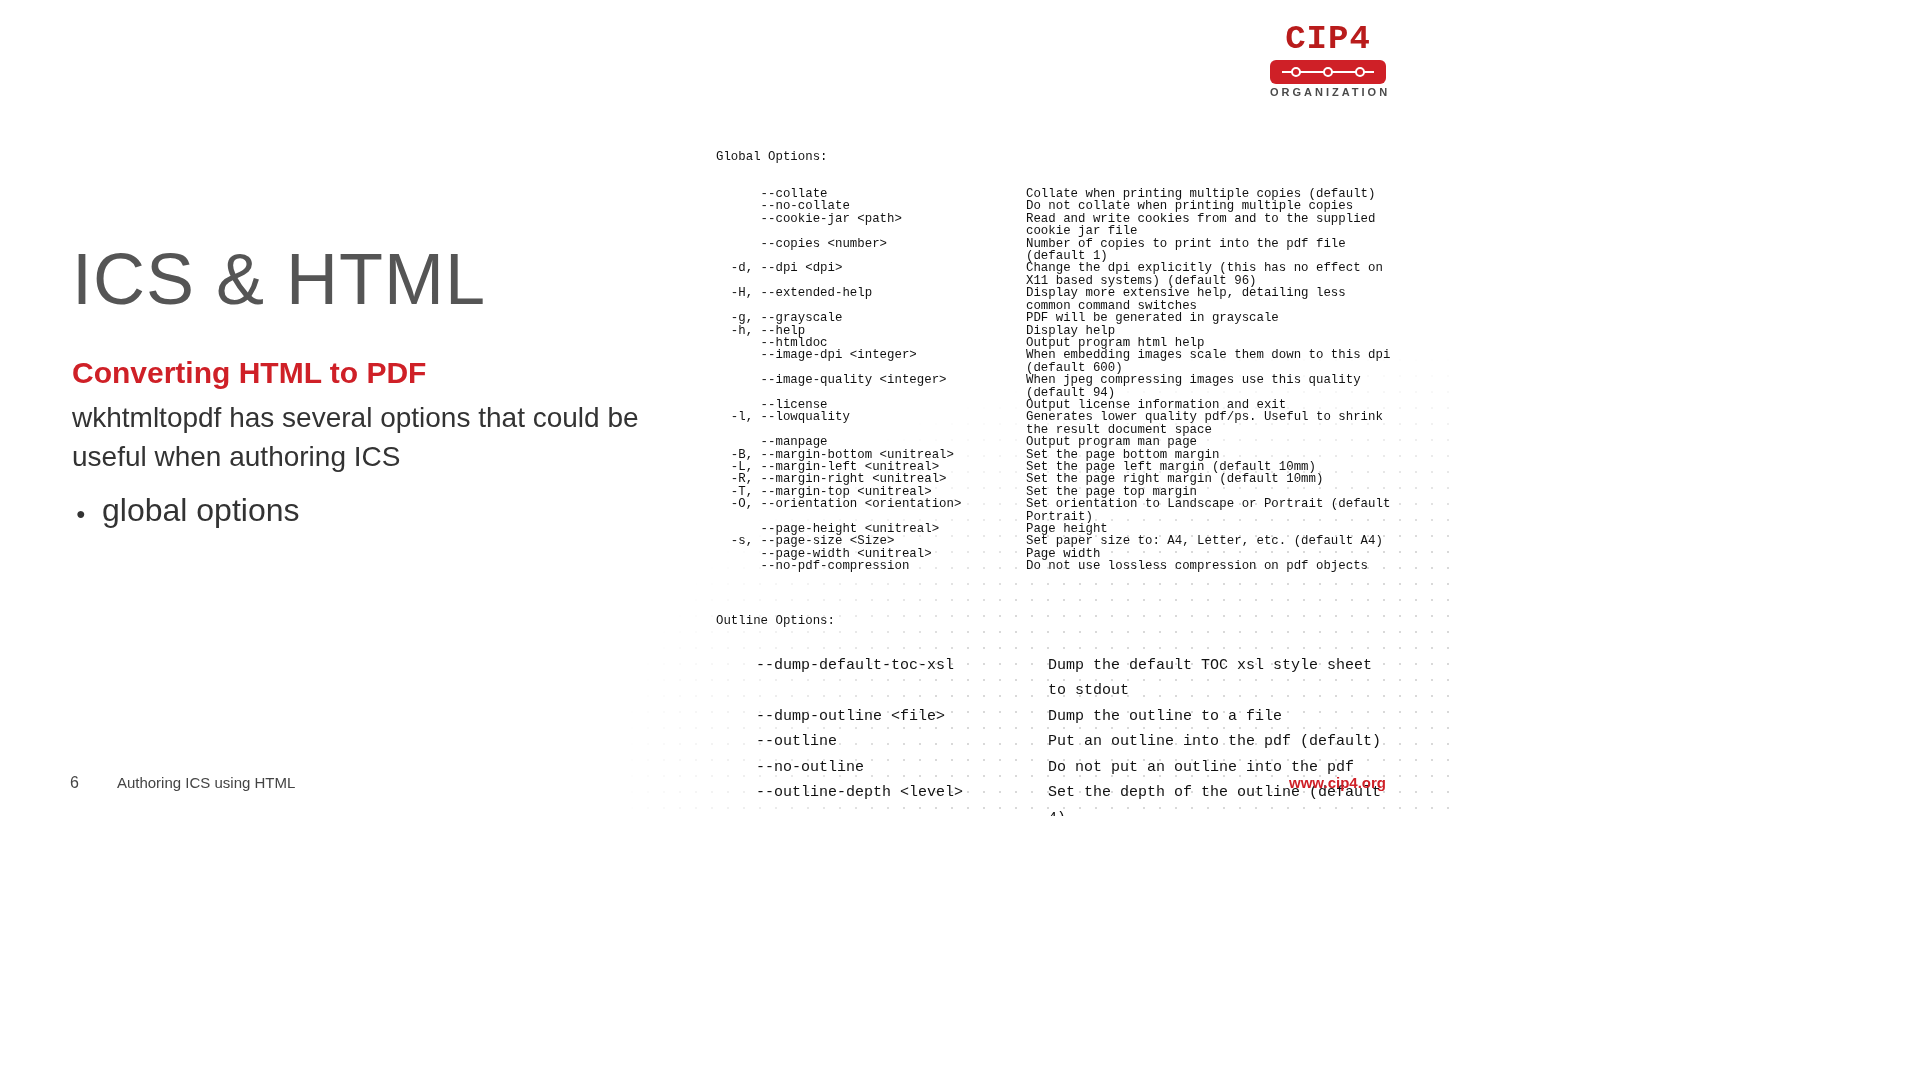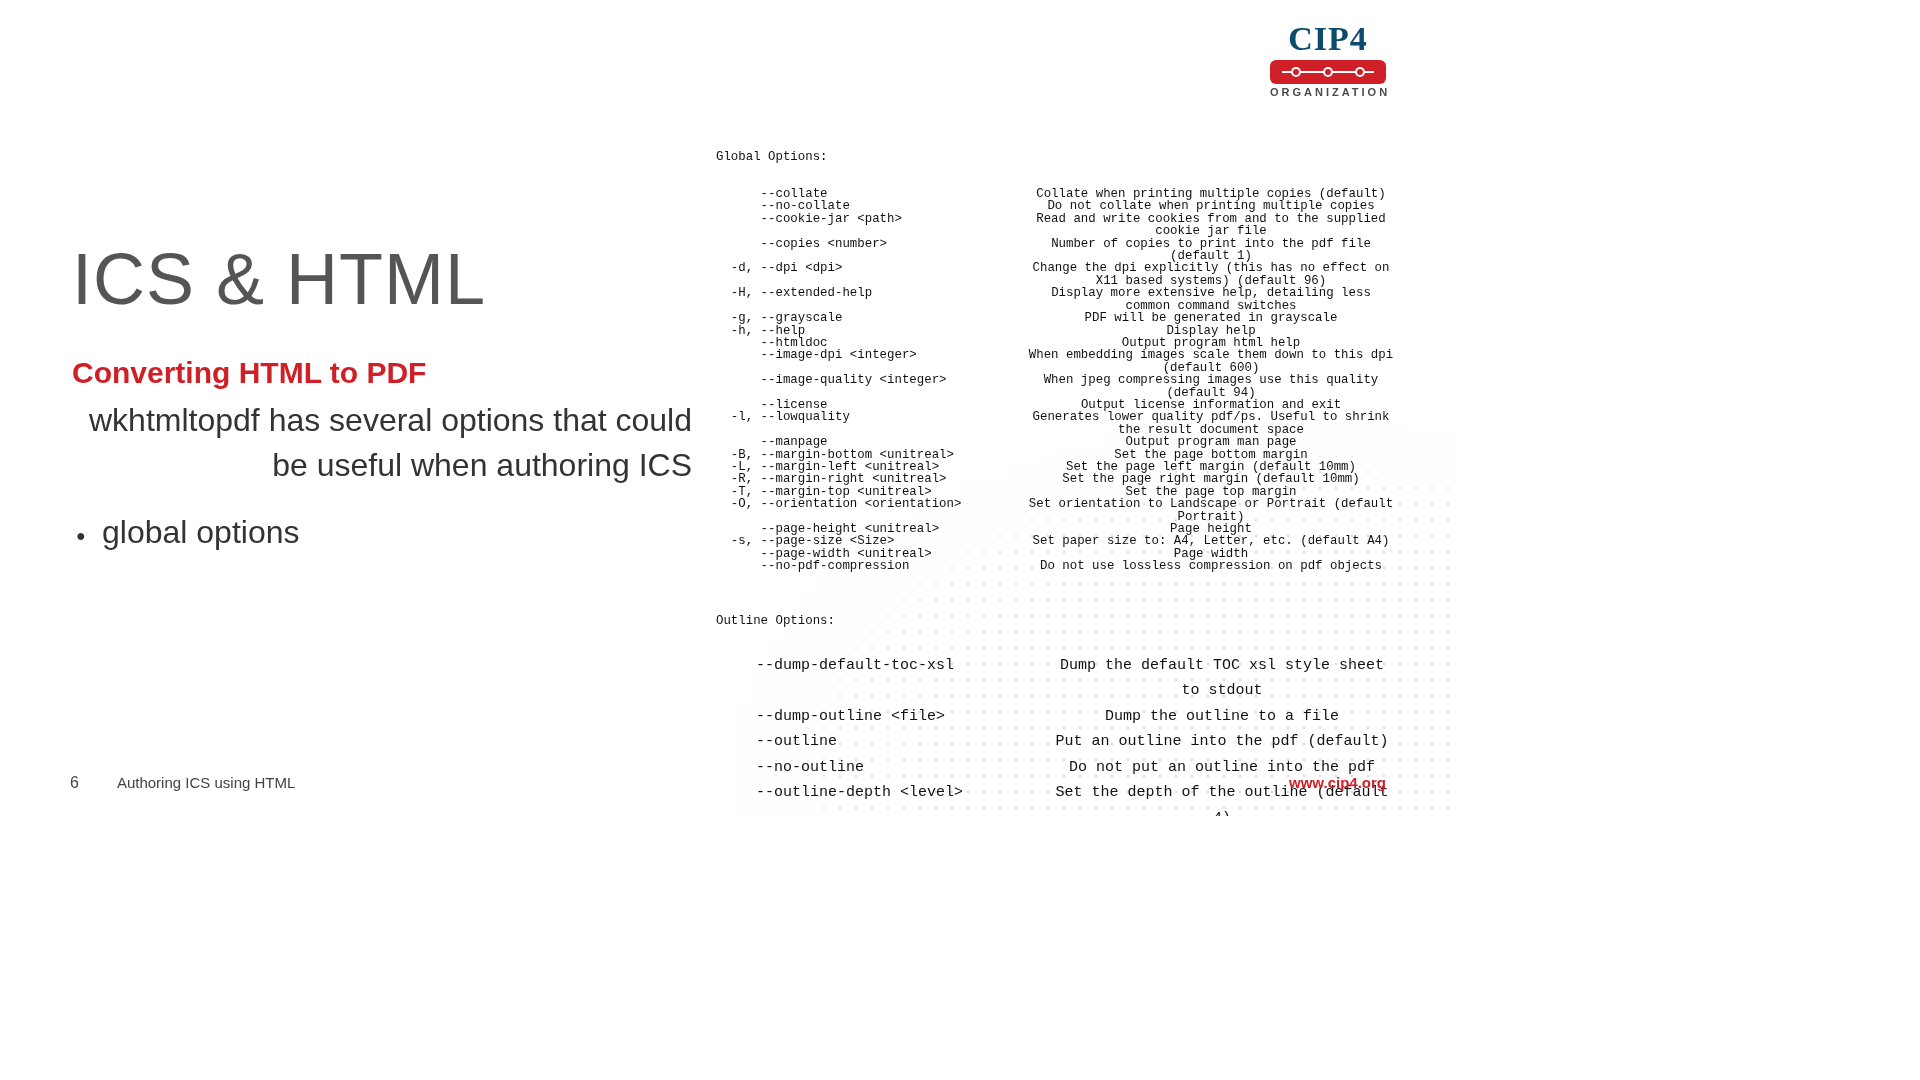--- a/index.html
+++ b/index.html
@@ -10,41 +10,41 @@
     position: absolute; inset: 0;
     background-image: radial-gradient(circle, #d9d9d9 1.2px, transparent 1.2px);
     background-size: 16px 16px;
     -webkit-mask-image: radial-gradient(ellipse 1100px 700px at 1300px 780px, #000 35%, transparent 62%);
             mask-image: radial-gradient(ellipse 1100px 700px at 1300px 780px, #000 35%, transparent 62%);
     pointer-events: none;
   }
 
   
   .logo { position: absolute; top: 22px; right: 70px; width: 116px; text-align: center; }
-  .logo-top { font-family: Liberation Serif, serif; font-weight: 900; font-size: 34px; letter-spacing: 1px; color: #0c4a6e; line-height: 1; }
+  .logo-top { font-family: Liberation Mono, monospace; font-weight: 900; font-size: 34px; letter-spacing: 1px; color: #b91c1c; line-height: 1; }
   .logo-mid { background: #cf2027; border-radius: 6px; height: 24px; margin: 4px 0 2px; position: relative; }
   .logo-mid::before { content:""; position:absolute; left:12px; right:12px; top:50%; height:2px; background:#fff; transform:translateY(-50%);}
   .logo-mid .knob { position:absolute; top:50%; width:10px; height:10px; border:2px solid #fff; border-radius:50%; transform:translate(-50%,-50%); background:#cf2027;}
   .logo-mid .k1{left:22%;} .logo-mid .k2{left:50%;} .logo-mid .k3{left:78%;}
   .logo-bot { font-size: 11px; letter-spacing: 3px; font-weight: 700; color:#4a4a4a; }
 
   
   .left { position: absolute; left: 72px; top: 238px; width: 620px; color:#555; }
   .left h1 { font-size: 72px; font-weight: 400; color:#555; letter-spacing: 1px; margin-bottom: 36px; }
   .left h2 { font-size: 30px; font-weight: 700; color:#cf2027; margin-bottom: 8px; }
-  .left .desc { font-size: 32px; color:#333; line-height: 1.4; margin-bottom: 20px; text-align: right; }
+  .left .desc { font-size: 28px; color:#333; line-height: 1.4; margin-bottom: 10px; }
   .left ul { list-style: none; padding-left: 30px; }
   .left ul li { font-size: 32px; color:#333; line-height: 1.5; }
   .left ul li::before { content:"●"; font-size:16px; display:inline-block; width:26px; margin-left:-26px; vertical-align: 2px; }
 
   
   .right { position: absolute; left: 716px; top: 126px; width: 680px; font-family: "Lucida Console","Courier New",monospace; font-size: 12.4px; color:#111; line-height: 1.0; white-space: pre; }
   .right .row { display: flex; gap: 22px; }
   .right .sw { width: 288px; flex: 0 0 288px; white-space: pre; }
-  .right .ds { flex: 1; white-space: pre-wrap; text-align: center; }
+  .right .ds { flex: 1; white-space: pre-wrap; }
   .right .hdr { font-weight: 400; margin-left: 0; }
   .right .outline-hdr { margin-top: 18px; }
   .right .outline .row { line-height: 1.7; font-size: 15px; }
   .right .outline .sw { padding-left: 40px; width:300px; flex:0 0 300px;}
   .right .outline .ds { padding-left: 10px; }
 
   
   .footer { position: absolute; bottom: 24px; left: 0; right: 0; display:flex; justify-content: space-between; align-items: baseline; padding: 0 70px; }
   .footer .pg { font-size: 16px; color:#444; }
   .footer .ft { font-size: 15px; color:#444; margin-left: 20px; }

